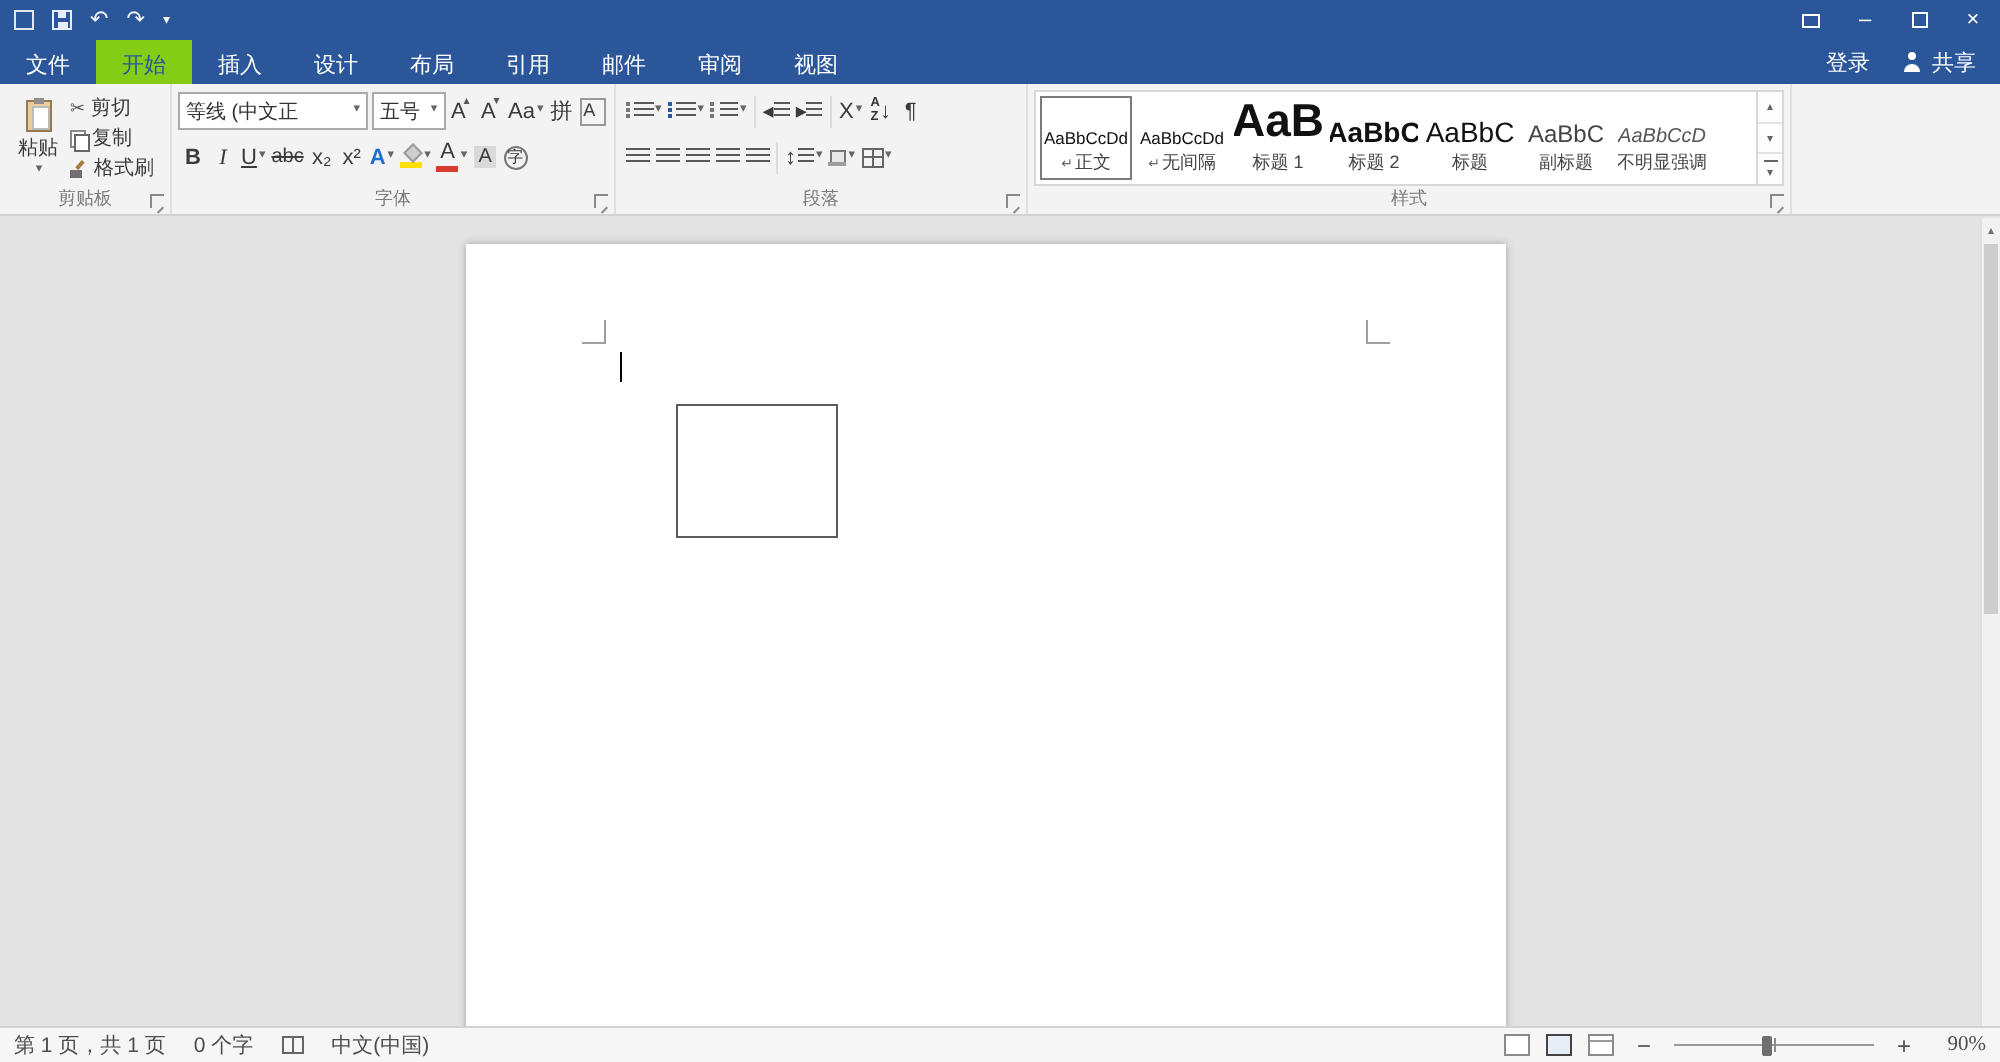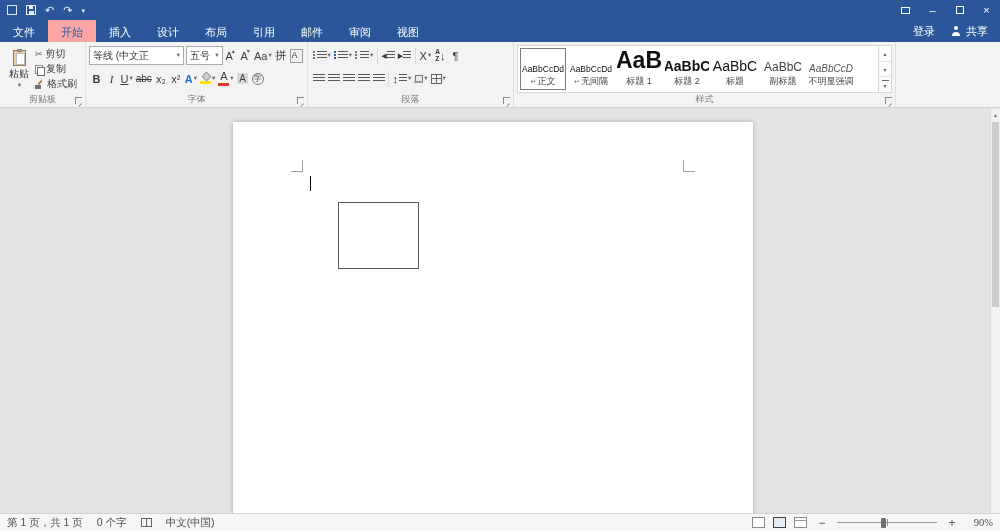--- a/index.html
+++ b/index.html
@@ -16,21 +16,21 @@
   .qat-more { font-size:7px; }
   .title { position:absolute; left:0; right:0; text-align:center; font-size:11.5px; color:#fff; pointer-events:none; }
   .win-controls { margin-left:auto; display:flex; height:100%; z-index:11; }
   .win-btn { width:27px; height:100%; display:flex; align-items:center; justify-content:center; font-size:11px; color:#fff; }
   .ribbon-opt-box { width:9px; height:7px; border:1px solid #fff; display:inline-block; }
   .restore-box { width:8px; height:8px; border:1px solid #fff; display:inline-block; }
 
   
   .tabrow { position:absolute; top:20px; left:0; right:0; height:22px; background:#2b579a; display:flex; align-items:stretch; color:#fff; font-size:11px; }
   .tab { padding:5px 13px 4px; cursor:default; white-space:nowrap; }
-  .tab.active { background:#fca5a5; color:#2b579a; }
+  .tab.active { background:#84cc16; color:#2b579a; }
   .tellme { display:flex; align-items:center; gap:5px; padding:0 10px; color:#cfd9ec; }
   .bulb { width:8px; height:8px; border-radius:50%; background:#f8d96c; display:inline-block; }
   .tabrow-right { margin-left:auto; display:flex; align-items:center; gap:16px; padding-right:12px; }
   .share-wrap { display:flex; align-items:center; gap:5px; }
   .person-icon { width:10px; height:10px; position:relative; display:inline-block; }
   .person-icon::before { content:""; position:absolute; top:0; left:3px; width:4px; height:4px; border-radius:50%; background:#fff; }
   .person-icon::after { content:""; position:absolute; bottom:0; left:1px; width:8px; height:4px; border-radius:4px 4px 0 0; background:#fff; }
 
   
   .ribbon { position:absolute; top:42px; left:0; right:0; height:66px; background:#f3f3f3; border-bottom:1px solid #d2d2d2; display:flex; }

